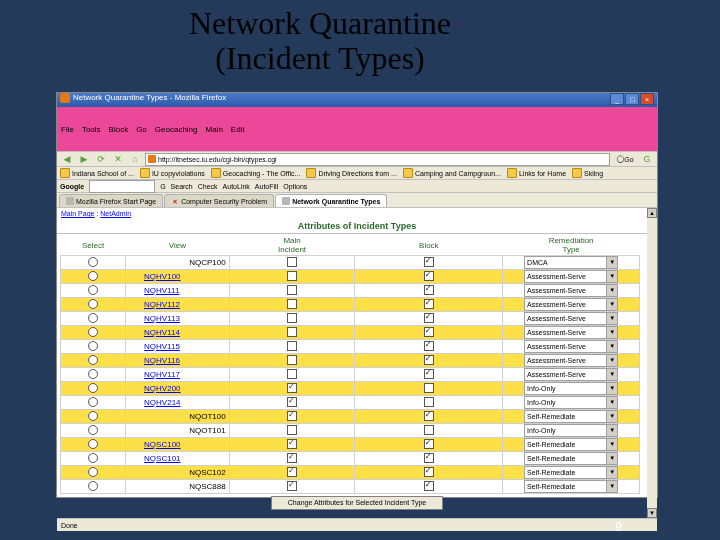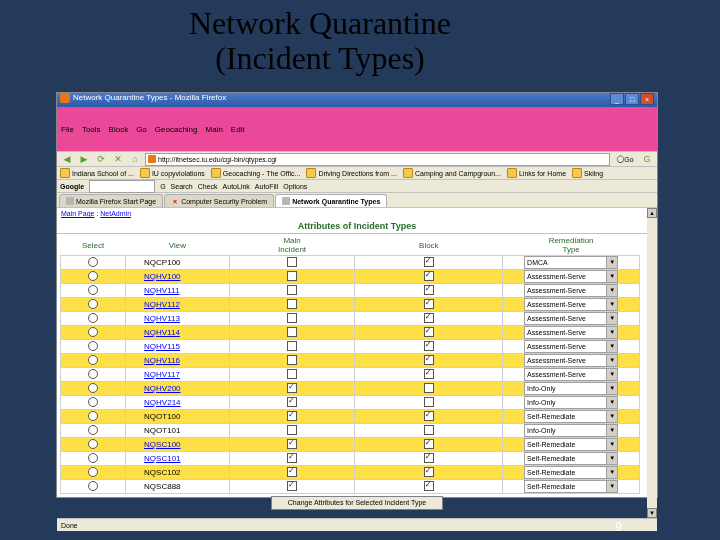--- a/index.html
+++ b/index.html
@@ -33,21 +33,21 @@
 .sbup,.sbdn{width:10px;height:10px;background:#d4d0c8;border:1px solid #808080;box-sizing:border-box;font-size:6px;display:flex;align-items:center;justify-content:center}
 .sbdn{position:absolute;bottom:0}
 .crumbs{padding:2px 4px;font-size:7px}
 .crumbs a{color:#00f;text-decoration:underline}
 .pagetitle{text-align:center;color:#2a6a2a;font-weight:bold;font-size:9px;padding:2px 0;border-bottom:1px solid #c0c0c0}
 table.grid{width:580px;border-collapse:collapse;margin-left:3px;margin-top:1px}
 table.grid th{color:#2a6a2a;font-weight:normal;font-size:8px;padding:1px 2px;text-align:center}
 table.grid td{border:1px solid #d0d0d0;padding:0px 3px;height:12px;text-align:center;font-size:8px;background:#fff}
 table.grid tr.alt td{background:#fde047}
 table.grid td.name{color:#00f;text-decoration:underline;text-align:left;padding-left:18px}
-table.grid td.namep{text-align:left;padding-left:18px}
+table.grid td.namep{text-align:right;padding-left:18px}
 .radio{display:inline-block;width:8px;height:8px;border:1px solid #555;border-radius:50%;background:#fff}
 .checkbox{display:inline-block;width:8px;height:8px;border:1px solid #555;background:#fff;position:relative}
 .checkbox.checked::after{content:"✓";position:absolute;top:-2px;left:0;font-size:8px;color:#222}
 .sel{width:90px;height:11px;border:1px solid #9f9f9f;background:#fff;display:inline-flex;align-items:center;font-size:7px;position:relative;padding-left:2px}
 .sel::after{content:"";position:absolute;right:0;top:0;width:10px;height:100%;background:#d4d0c8;border-left:1px solid #9f9f9f}
 .sel .arr{position:absolute;right:2px;top:2px;font-size:6px;color:#000;z-index:1}
 .changebtn{display:block;margin:2px auto 0 auto;height:12px;width:170px;font-size:7px;background:#ece9d8;border:1px solid #808080;text-align:center;line-height:11px}
 .status{height:12px;background:#ece9d8;border-top:1px solid #c0c0c0;display:flex;align-items:center;padding:0 4px;font-size:7px}
 </style>
 </head>

